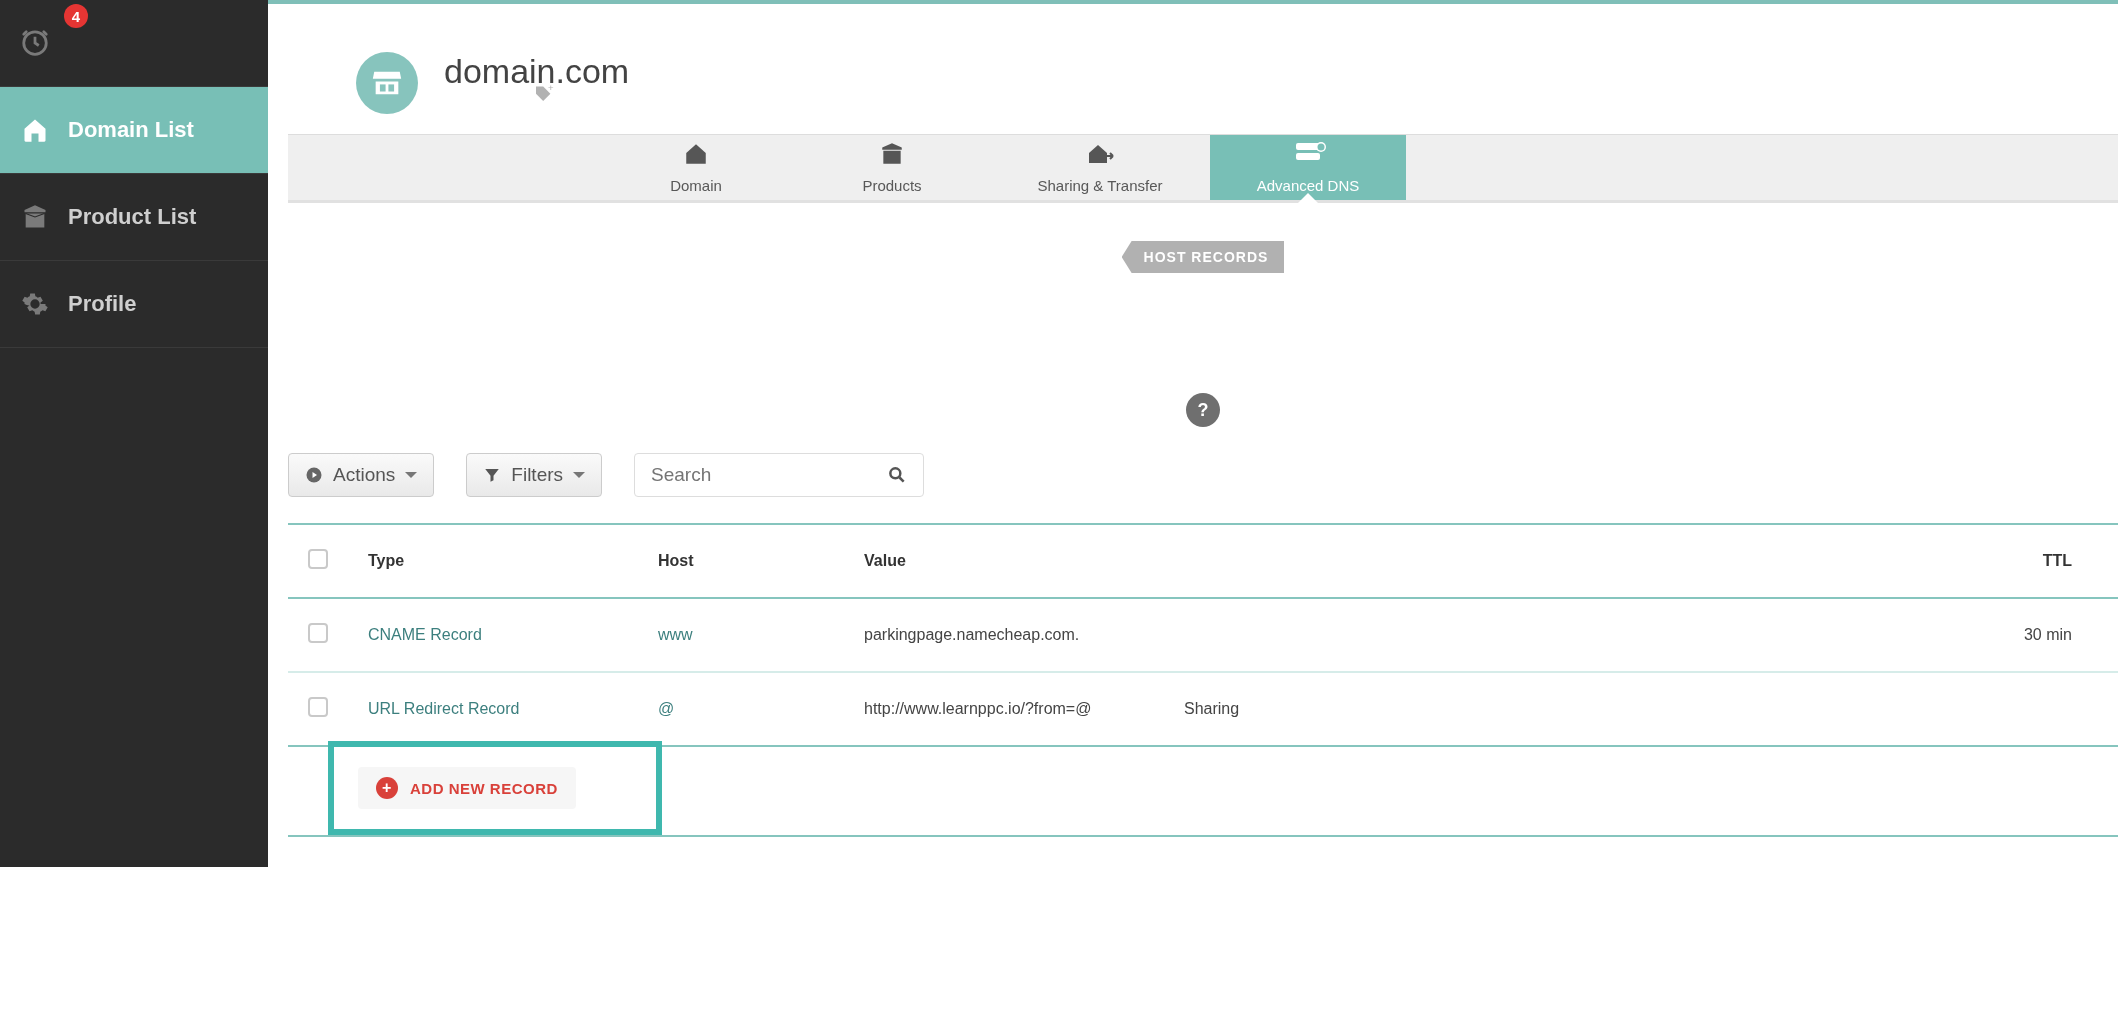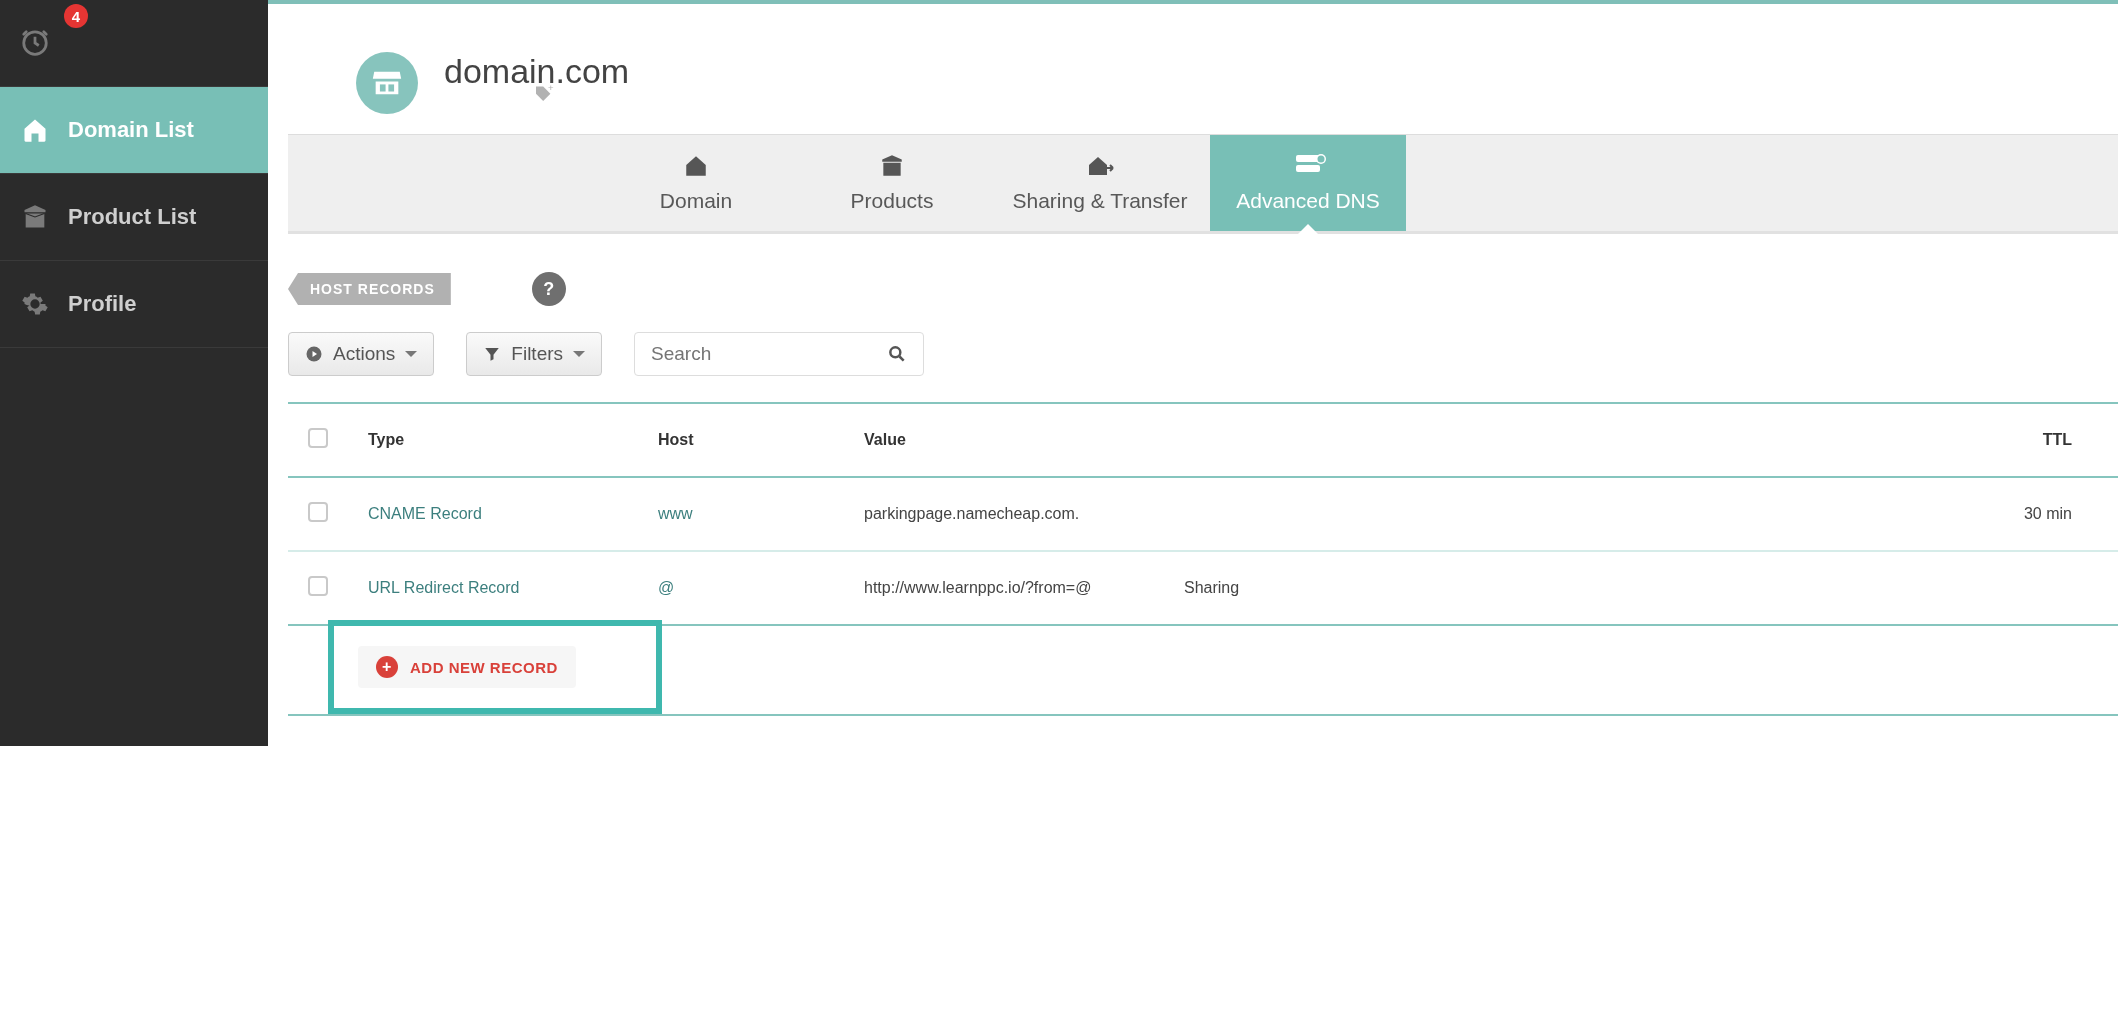--- a/index.html
+++ b/index.html
@@ -14,26 +14,26 @@
   .badge { position: absolute; top: 4px; left: 64px; background: #e53533; color: #fff; border-radius: 50%; width: 24px; height: 24px; font-size: 15px; font-weight: 700; display: flex; align-items: center; justify-content: center; }
   
   .main { flex: 1; padding: 0 0 30px 20px; border-top: 4px solid #7fbfb8; }
   .domain-header { display: flex; align-items: flex-start; gap: 26px; padding: 48px 0 20px 68px; }
   .store-circle { width: 62px; height: 62px; border-radius: 50%; background: #87c4bd; display:flex; align-items:center; justify-content:center; }
   .domain-title { font-size: 34px; color: #434343; font-weight: 500; }
   .tag-icon { color:#b2b2b2; margin-left:90px; margin-top:-6px; }
   
   .tabs { display: flex; background: #efefef; border-top: 1px solid #ddd; border-bottom: 3px solid #ccc6; margin-left: 0; }
   .tab-spacer { width: 310px; }
-  .tab { width: 196px; text-align: center; padding: 18px 10px; cursor: pointer; color: #585858; font-size: 21px; font-weight: 500; position: relative; }
+  .tab { width: 196px; text-align: center; padding: 6px 10px; cursor: pointer; color: #585858; font-size: 15px; font-weight: 500; position: relative; }
   .tab-icon { display:block; margin: 0 auto 8px; width:28px; height:28px; }
   .tab.active { background: #78bfb6; color: #fff; }
   .tab.active::after { content:""; position:absolute; bottom:-3px; left:50%; transform:translateX(-50%); border:10px solid transparent; border-bottom-color:#fff; }
   
-  .hr-row { display:flex; align-items:center; gap:81px; margin:38px 0 26px 0; }
+  .hr-row { display:flex; align-items:center; gap:120px; margin:38px 0 26px 0;flex-direction:column; }
   .hr-label { background:#b1b1b1; color:#fff; padding:8px 16px 8px 22px; font-size:14px; letter-spacing:1px; font-weight:600; clip-path: polygon(10px 0, 100% 0, 100% 100%, 10px 100%, 0 50%); }
   .help-circle { width:34px; height:34px; border-radius:50%; background:#6f6f6f; color:#fff; display:flex; align-items:center; justify-content:center; font-weight:700; font-size:18px; cursor:pointer; }
   
   .toolbar { display:flex; gap:32px; align-items:center; margin-bottom:26px; }
   .btn { background: linear-gradient(#fafafa,#e9e9e9); border:1px solid #ccc; border-radius:4px; padding:10px 16px; display:flex; align-items:center; gap:10px; font-size:19px; color:#555; cursor:pointer; }
   .btn .caret { border:6px solid transparent; border-top-color:#777; margin-top:6px; }
   .search-box { border:1px solid #ddd; border-radius:4px; padding:10px 16px; width:290px; display:flex; align-items:center; justify-content:space-between; }
   .search-box input { border:none; outline:none; font-size:19px; width:200px; color:#000000; }
   
   .tbl { width: 100%; border-top:2px solid #86c5be; }

